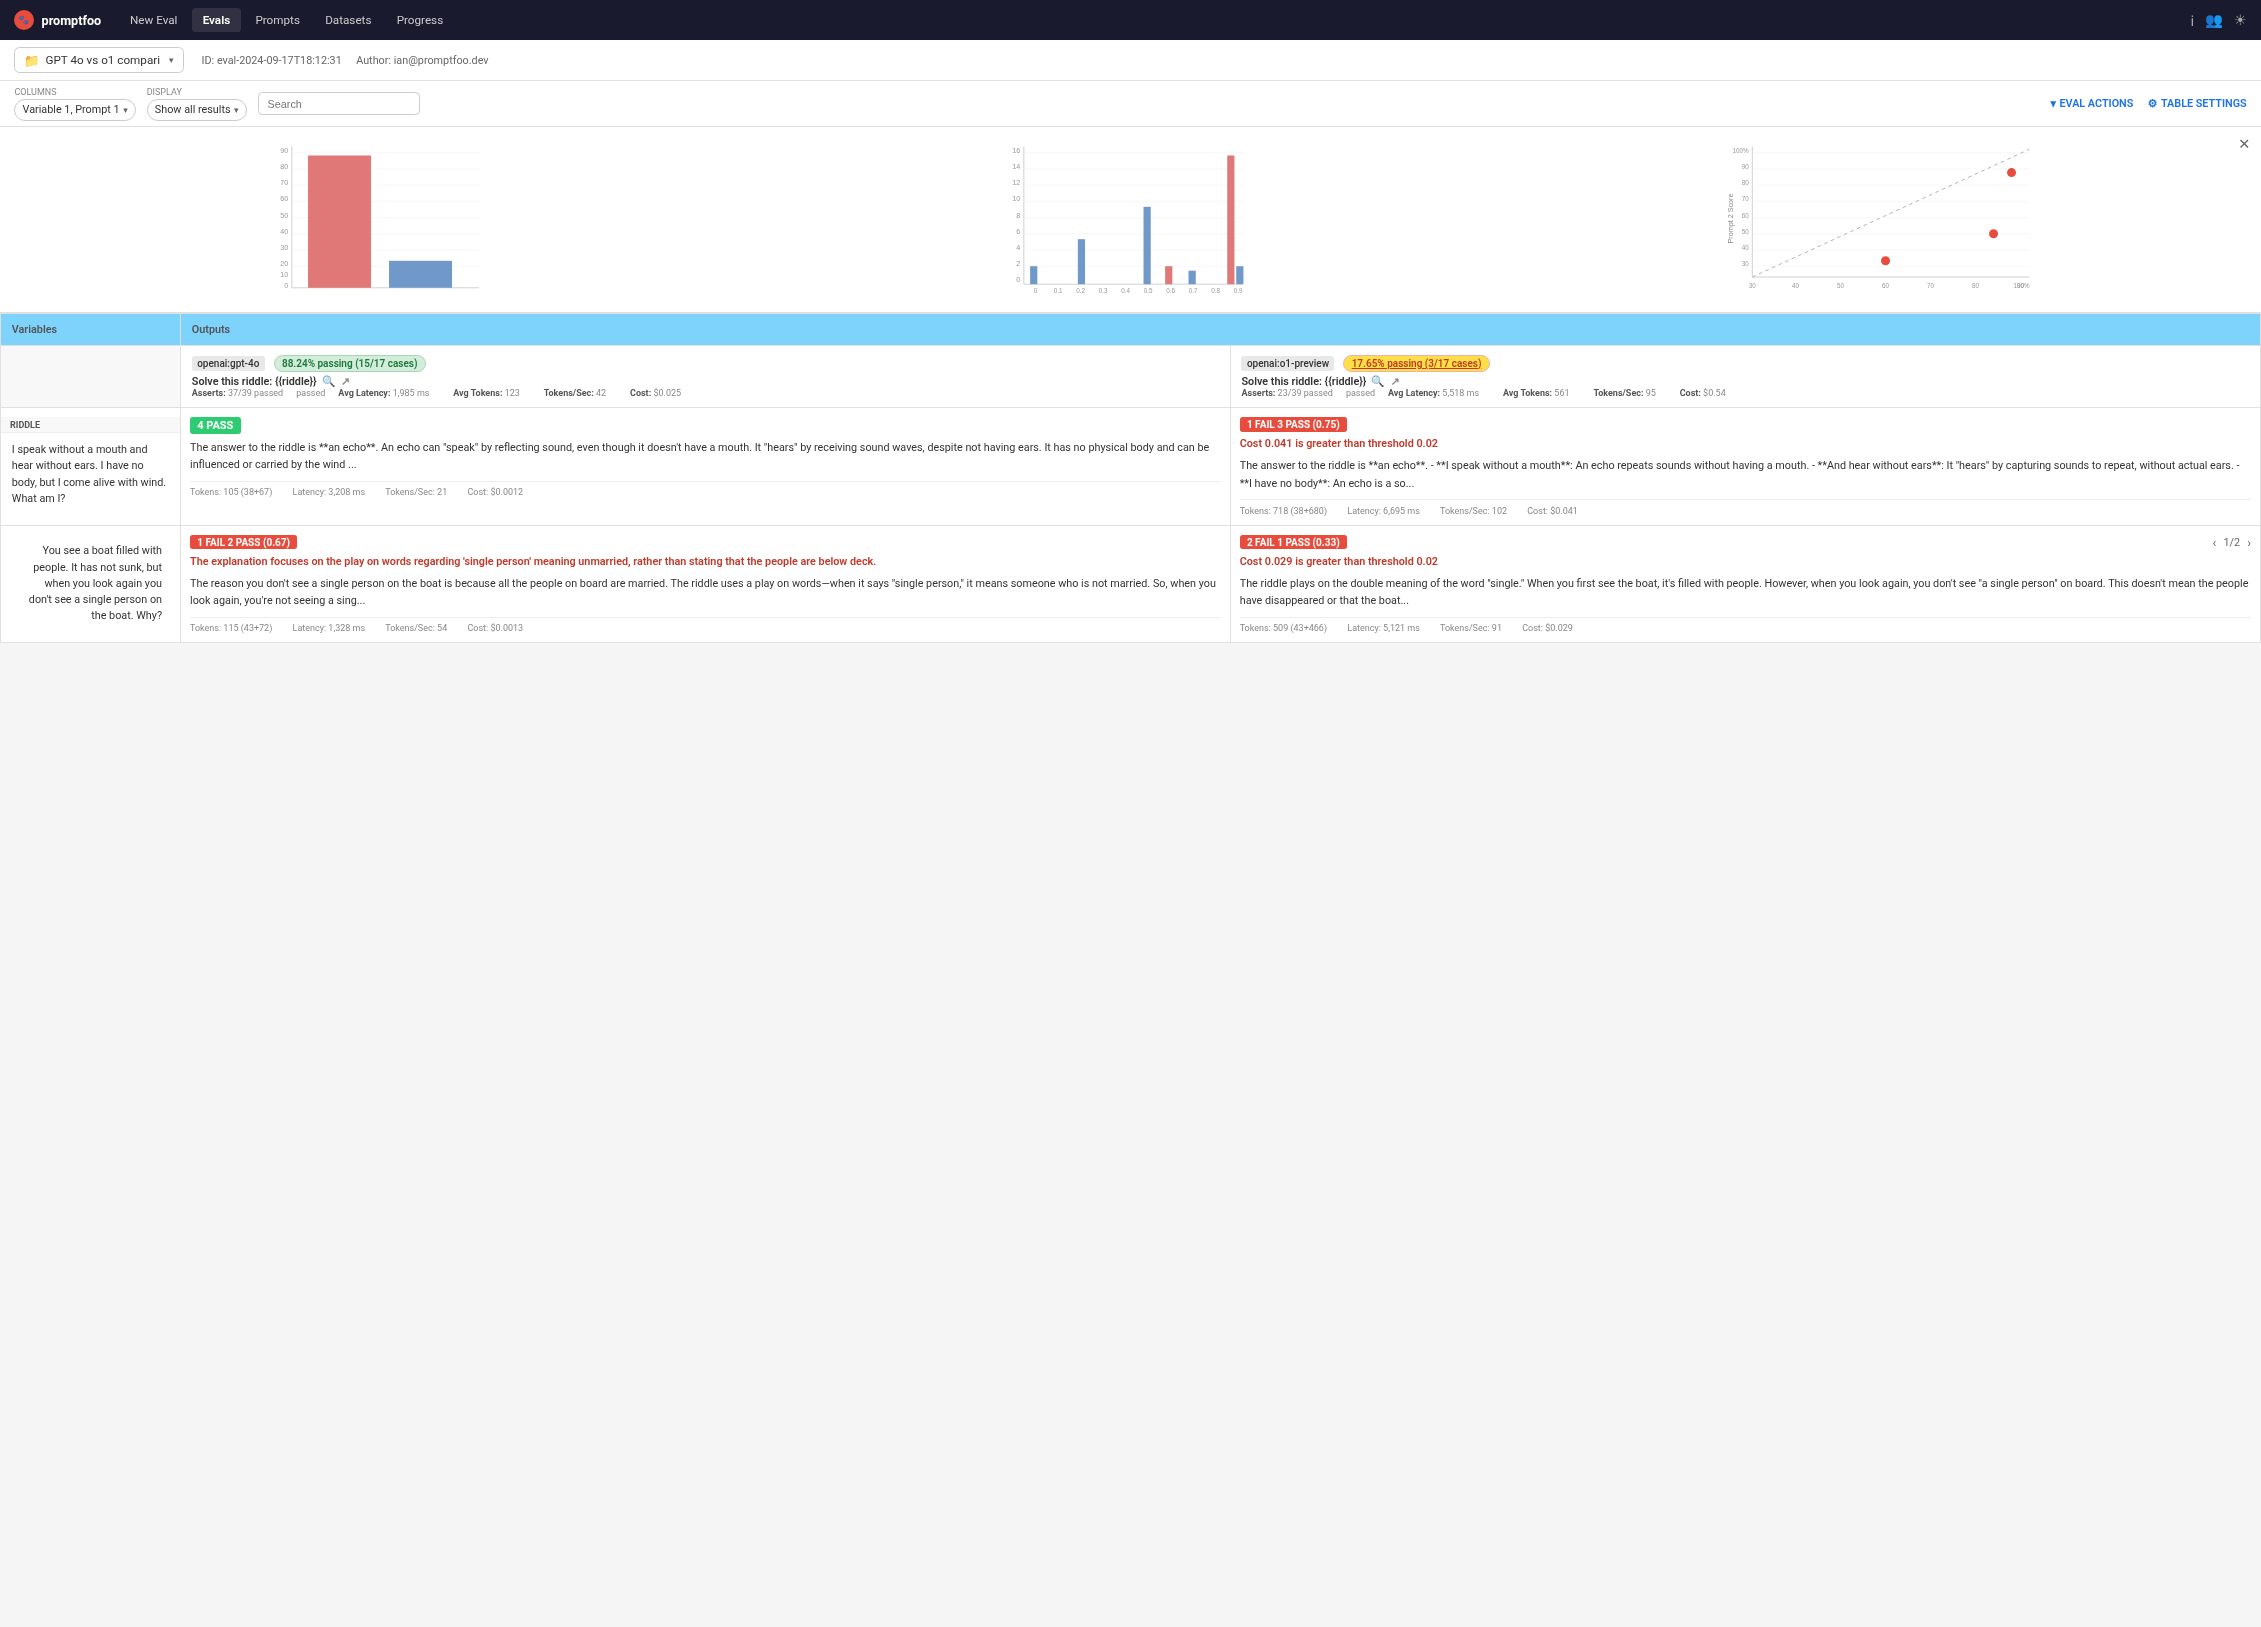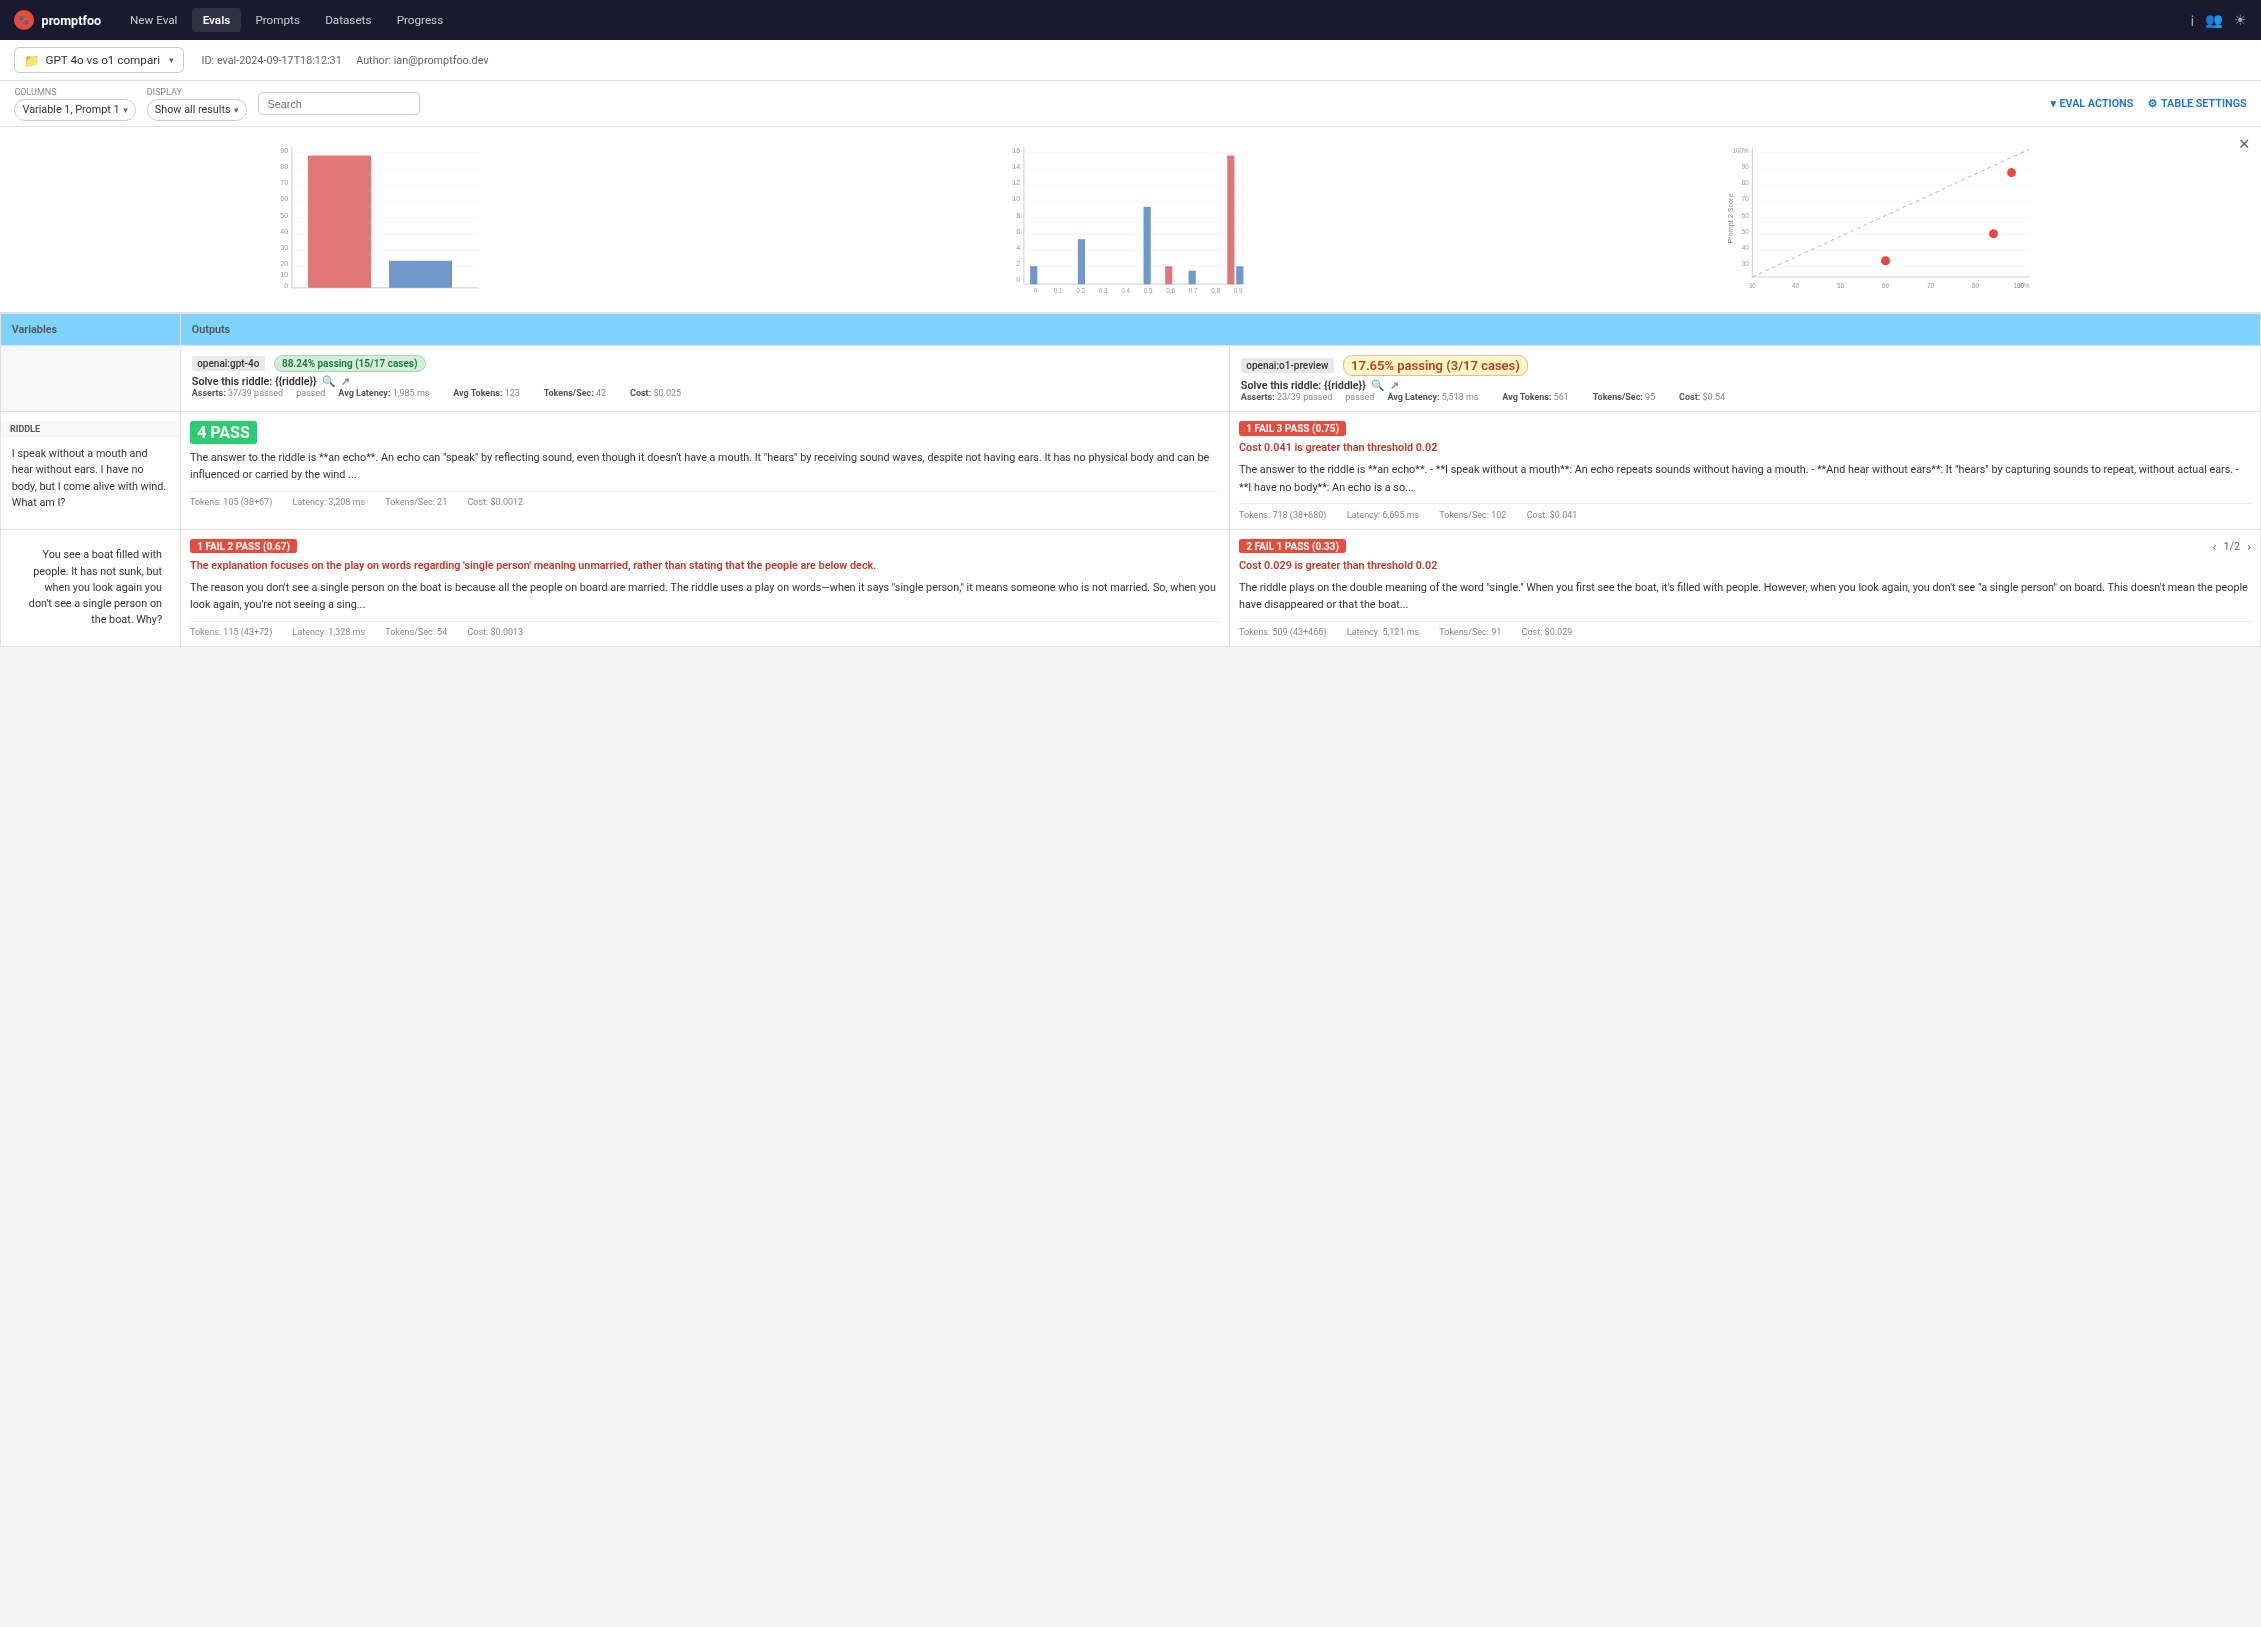--- a/index.html
+++ b/index.html
@@ -40,30 +40,30 @@
     .close-btn { position: absolute; top: 9px; right: 10.8px; cursor: pointer; font-size: 14.4px; color: #666; }
     .chart-container { flex: 1; position: relative; }
 
     
     .eval-table { background: #fff; width: 100%; border-collapse: collapse; }
     .eval-table th { background: #7dd3fc; border: 0.9px solid #e0e0e0; padding: 9px 10.8px; text-align: left; font-size: 10.8px; font-weight: 600; color: #555; position: sticky; top: 0; }
     .eval-table td { border: 0.9px solid #e0e0e0; padding: 0; vertical-align: top; }
     .output-header-top { display: flex; align-items: center; gap: 9px; margin-bottom: 3.6px; }
     .model-badge { font-size: 10px; color: #333; font-weight: 500; background: #e8e8e8; padding: 1.8px 5.4px; border-radius: 2.7px; }
     .pass-badge-green { background: #d4edda; color: #1a7a3c; border: 0.9px solid #a3d7b4; padding: 1.8px 7.2px; border-radius: 9px; font-size: 10px; font-weight: 600; }
-    .pass-badge-red { background: #fef9c3; color: #c0392b; border: 0.9px solid #f0b0b0; padding: 1.8px 7.2px; border-radius: 9px; font-size: 13px; font-weight: 600; }
+    .pass-badge-red { background: #fde047; color: #c0392b; border: 0.9px solid #f0b0b0; padding: 1.8px 7.2px; border-radius: 9px; font-size: 10px; font-weight: 600; text-decoration: underline; }
     .prompt-text { font-size: 10.8px; font-weight: 600; color: #333; display: flex; align-items: center; gap: 5.4px; }
     .prompt-icon { color: #888; cursor: pointer; }
     .stats-row { font-size: 9px; color: #888; }
     .stats-row span { margin-right: 10.8px; }
     .stats-row strong { color: #555; }
 
     
     .result-block { padding: 9px; }
-    .result-badge-green { display: inline-block; background: #2ecc71; color: #fff; padding: 1.8px 7.2px; border-radius: 2.7px; font-size: 16px; font-weight: 700; margin-bottom: 5.4px; }
+    .result-badge-green { display: inline-block; background: #2ecc71; color: #fff; padding: 1.8px 7.2px; border-radius: 2.7px; font-size: 11px; font-weight: 700; margin-bottom: 5.4px; }
     .result-badge-red { display: inline-block; background: #e74c3c; color: #fff; padding: 1.8px 7.2px; border-radius: 2.7px; font-size: 10px; font-weight: 700; margin-bottom: 5.4px; }
     .result-error { color: #c0392b; font-weight: 600; font-size: 10.8px; margin-bottom: 7.2px; }
     .result-text { font-size: 10.8px; color: #333; line-height: 1.6; margin-bottom: 7.2px; }
     .result-stats { font-size: 9px; color: #888; border-top: 0.9px solid #eee; padding-top: 5.4px; margin-top: 5.4px; }
     .result-stats span { margin-right: 9px; }
 
     
     .pagination { display: flex; align-items: center; gap: 7.2px; font-size: 10.8px; color: #666; }
     .pagination .page-btn { cursor: pointer; color: #666; font-size: 12.6px; }
 

